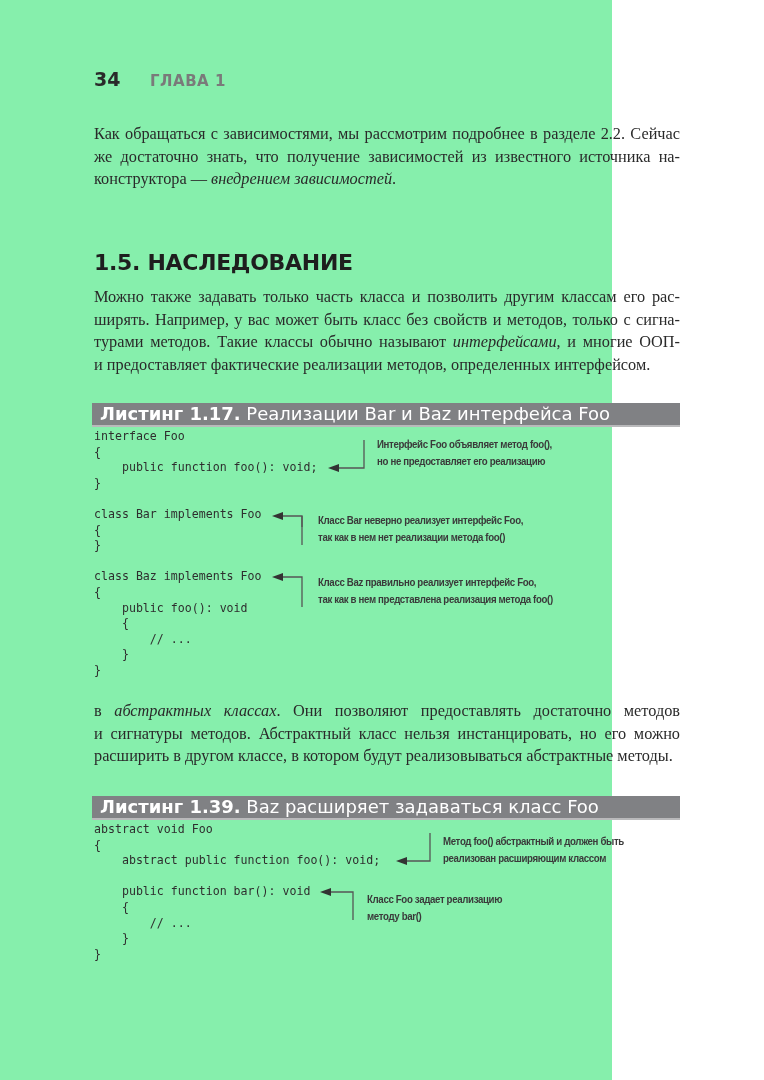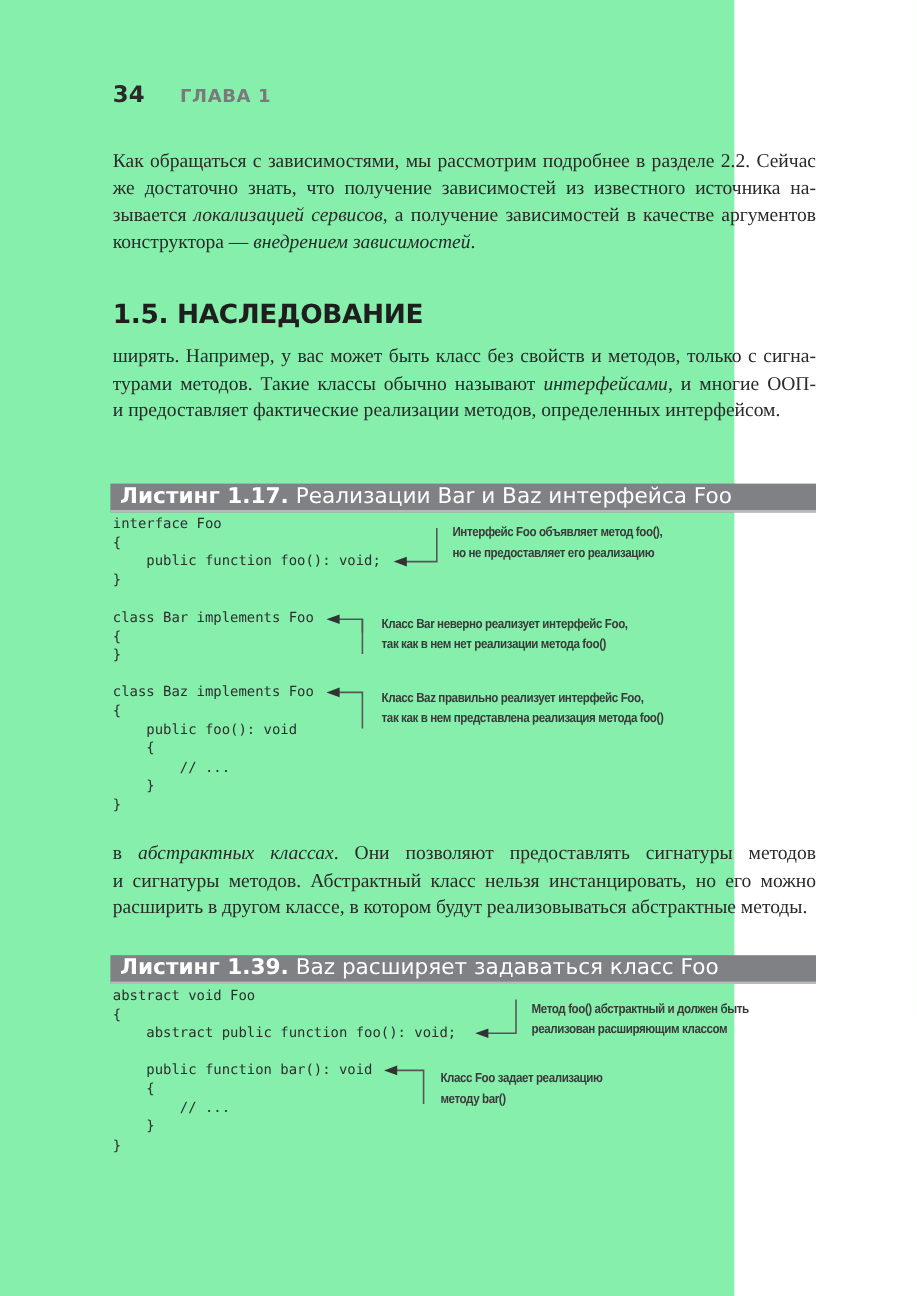--- a/index.html
+++ b/index.html
@@ -35,27 +35,27 @@
 <div class="page">
 
   <div class="running-head">
     <span class="page-num">34</span>
     <span class="chapter-label">ГЛАВА 1</span>
   </div>
 
   <div class="para" style="top:123px">
       <span class="line"><span>Как обращаться с зависимостями, мы рассмотрим подробнее в разделе 2.2. Сейчас</span></span>
       <span class="line"><span>же достаточно знать, что получение зависимостей из известного источника на-</span></span>
-      <span class="line"><span>зывается </span><em>локализацией сервисов</em><span>, а получение зависимостей в качестве аргументов</span></span>
       <span class="line last"><span>конструктора — </span><em>внедрением зависимостей</em><span>.</span></span>
     </div>
 
   <div class="heading">1.5. НАСЛЕДОВАНИЕ</div>
 
   <div class="para" style="top:286px">
+      <span class="line"><span>Можно также задавать только часть класса и позволить другим классам его рас-</span></span>
       <span class="line"><span>ширять. Например, у вас может быть класс без свойств и методов, только с сигна-</span></span>
       <span class="line"><span>турами методов. Такие классы обычно называют </span><em>интерфейсами</em><span>, и многие ООП-</span></span>
       <span class="line last"><span>и предоставляет фактические реализации методов, определенных интерфейсом.</span></span>
     </div>
 
   <div class="listing-bar" style="top:403px">
     <span class="num">Листинг 1.17.</span><span class="title"> Реализации Bar и Baz интерфейса Foo</span>
   </div>
   <div class="code" style="top:429px"><span class="cl">interface Foo</span><span class="cl">{</span><span class="cl">    public function foo(): void;</span><span class="cl">}</span><span class="cl"></span><span class="cl">class Bar implements Foo</span><span class="cl">{</span><span class="cl">}</span><span class="cl"></span><span class="cl">class Baz implements Foo</span><span class="cl">{</span><span class="cl">    public foo(): void</span><span class="cl">    {</span><span class="cl">        // ...</span><span class="cl">    }</span><span class="cl">}</span></div>
 
@@ -66,21 +66,21 @@
   <div class="anno" style="left:318px; top:512px">
       <span class="al">Класс Bar неверно реализует интерфейс Foo,</span>
       <span class="al">так как в нем нет реализации метода foo()</span>
     </div>
   <div class="anno" style="left:318px; top:574px">
       <span class="al">Класс Baz правильно реализует интерфейс Foo,</span>
       <span class="al">так как в нем представлена реализация метода foo()</span>
     </div>
 
   <div class="para" style="top:700px">
-      <span class="line"><span>в </span><em>абстрактных классах</em><span>. Они позволяют предоставлять сигнатуры методов</span></span>
+      <span class="line"><span>в </span><em>абстрактных классах</em><span>. Они позволяют предоставлять достаточно методов</span></span>
       <span class="line"><span>и сигнатуры методов. Абстрактный класс нельзя инстанцировать, но его можно</span></span>
       <span class="line last"><span>расширить в другом классе, в котором будут реализовываться абстрактные методы.</span></span>
     </div>
 
   <div class="listing-bar" style="top:796px">
     <span class="num">Листинг 1.39.</span><span class="title"> Baz расширяет задаваться класс Foo</span>
   </div>
   <div class="code" style="top:822px"><span class="cl">abstract void Foo</span><span class="cl">{</span><span class="cl">    abstract public function foo(): void;</span><span class="cl"></span><span class="cl">    public function bar(): void</span><span class="cl">    {</span><span class="cl">        // ...</span><span class="cl">    }</span><span class="cl">}</span></div>
 
   <div class="anno" style="left:443px; top:833px">

